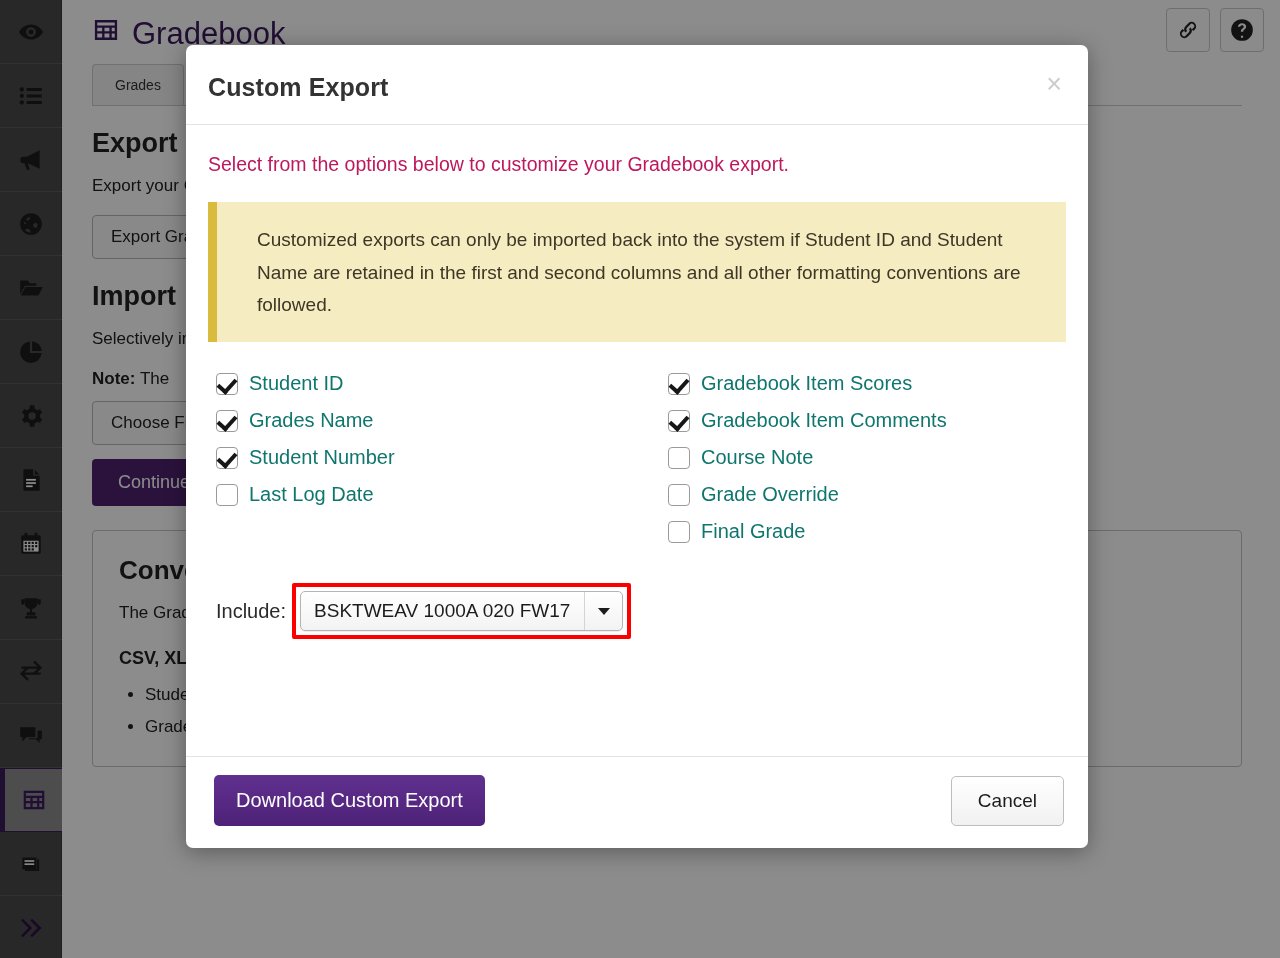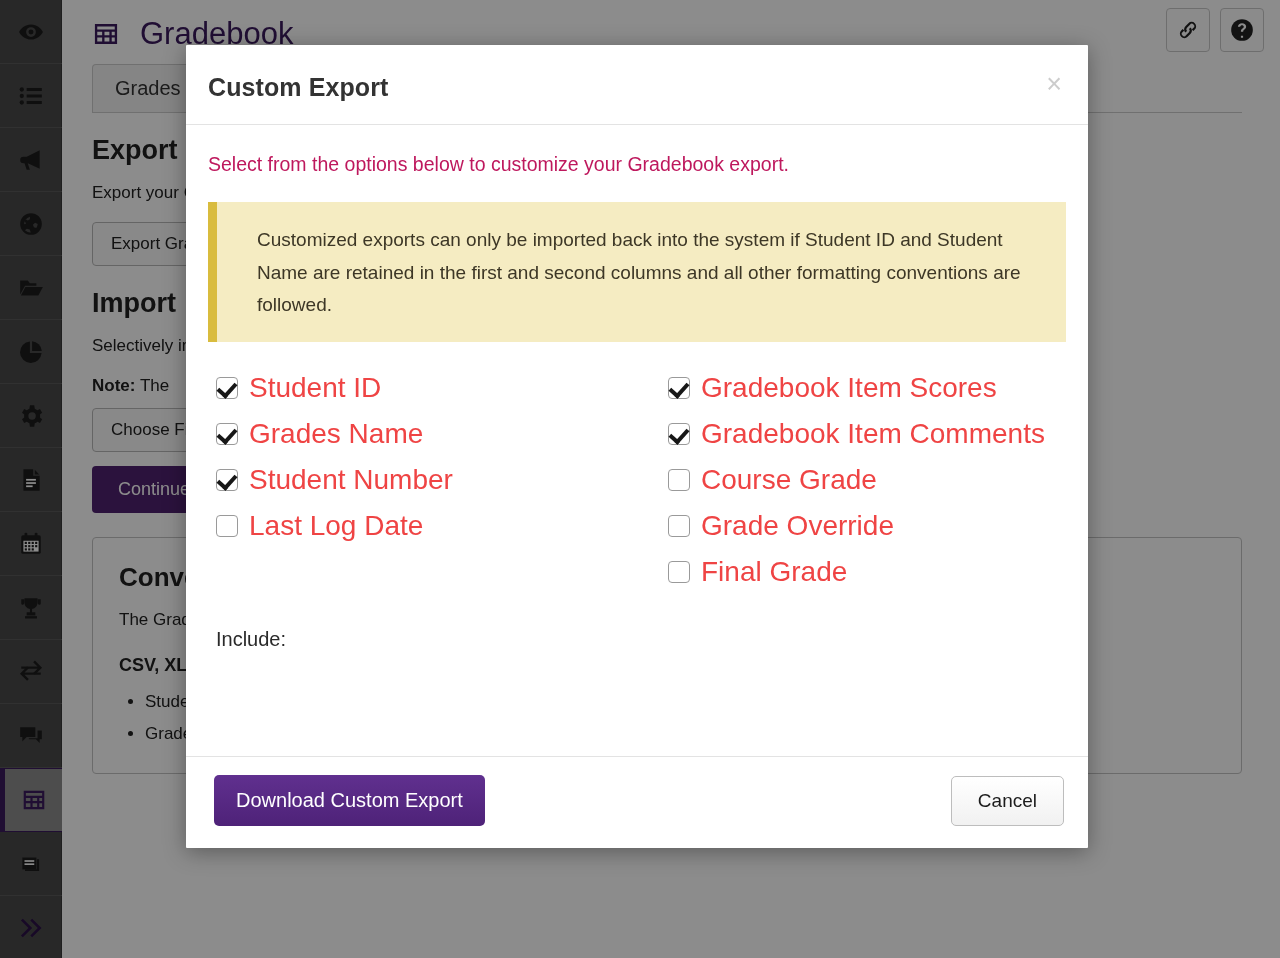--- a/index.html
+++ b/index.html
@@ -44,21 +44,21 @@
 
   
   #content {
     position: absolute; left: 62px; top: 0; right: 0; bottom: 0;
     background: #ffffff;
     padding: 0;
   }
   #content-inner { padding: 10px 38px 0 30px; }
 
   .page-title {
-    display: flex; align-items: center; gap: 20px;
+    display: flex; gap: 12px;
     font-size: 31px; color: #3b1a5e; font-weight: 400;
     margin: 6px 0 12px 0;
   }
   .page-title .ttl-icon svg { display: block; fill: #3b1a5e; }
 
   .top-right-icons {
     position: absolute; right: 16px; top: 8px;
     display: flex; gap: 10px;
   }
   .sq-btn {
@@ -71,21 +71,21 @@
 
   .tabs {
     display: flex; align-items: flex-end; gap: 4px;
     border-bottom: 1px solid #ccc;
     margin: 0 0 0 0;
   }
   .tab {
     padding: 12px 22px;
     border: 1px solid #ccc; border-bottom: none;
     background: #f2f2f2; color: #333;
-    font-size: 20px;
+    font-size: 14px;
     border-radius: 4px 4px 0 0;
   }
 
   h2.sec {
     font-size: 27px; font-weight: bold; color: #222;
     margin: 22px 0 14px 0;
   }
   p.body {
     font-size: 17px; color: #222; line-height: 1.55;
     margin: 0 0 16px 0; max-width: 1150px;
@@ -119,21 +119,21 @@
     position: absolute; inset: 0;
     background: rgba(0,0,0,0.45);
   }
 
   
   #modal {
     position: absolute;
     left: 186px; top: 45px;
     width: 902px; height: 803px;
     background: #ffffff;
-    border-radius: 1px;
+    border-radius: 7px;
     box-shadow: 0 4px 22px rgba(0,0,0,0.35);
     display: flex; flex-direction: column;
   }
   #modal-header {
     position: relative;
     padding: 28px 30px 22px 22px;
     border-bottom: 1px solid #e3e3e3;
     flex: 0 0 auto;
   }
   #modal-title {
@@ -183,21 +183,21 @@
     position: relative;
   }
   .cbox.checked::after {
     content: "";
     position: absolute; left: 4px; top: 1px;
     width: 8px; height: 14px;
     border: solid #171717;
     border-width: 0 4px 4px 0;
     transform: rotate(42deg);
   }
-  .cblabel { font-size: 28px; color: #ef4444; }
+  .cblabel { font-size: 20px; color: #0f766e; }
 
   #include-row {
     display: flex; align-items: center;
     margin-top: 26px;
     padding-left: 8px;
   }
   #include-label { font-size: 20px; color: #2a2a2a; margin-right: 6px; }
   #select-highlight {
     border: 4px solid #fc0000;
     border-radius: 2px;
@@ -500,35 +500,45 @@
           <div class="cbrow">
             <span class="cbox checked"></span>
             <span class="cblabel">Gradebook Item Scores</span>
           </div>
           <div class="cbrow">
             <span class="cbox checked"></span>
             <span class="cblabel">Gradebook Item Comments</span>
           </div>
           <div class="cbrow">
             <span class="cbox"></span>
-            <span class="cblabel">Course Grade</span>
+            <span class="cblabel">Course Note</span>
           </div>
           <div class="cbrow">
             <span class="cbox"></span>
             <span class="cblabel">Grade Override</span>
           </div>
           <div class="cbrow">
             <span class="cbox"></span>
             <span class="cblabel">Final Grade</span>
           </div>
         </div>
       </div>
 
       <div id="include-row">
         <span id="include-label">Include:</span>
+        <span id="select-highlight">
+          <span id="course-select">
+            <span id="course-select-value">BSKTWEAV 1000A 020 FW17</span>
+            <span id="course-select-arrow">
+              <svg width="16" height="16" viewBox="0 0 16 16">
+                  <path d="M2 5h12L8 12z"></path>
+                </svg>
+            </span>
+          </span>
+        </span>
       </div>
     </div>
 
     <div id="modal-footer">
       <button id="download-btn">Download Custom Export</button>
       <button id="cancel-btn">Cancel</button>
     </div>
   </div>
 
 </div>

